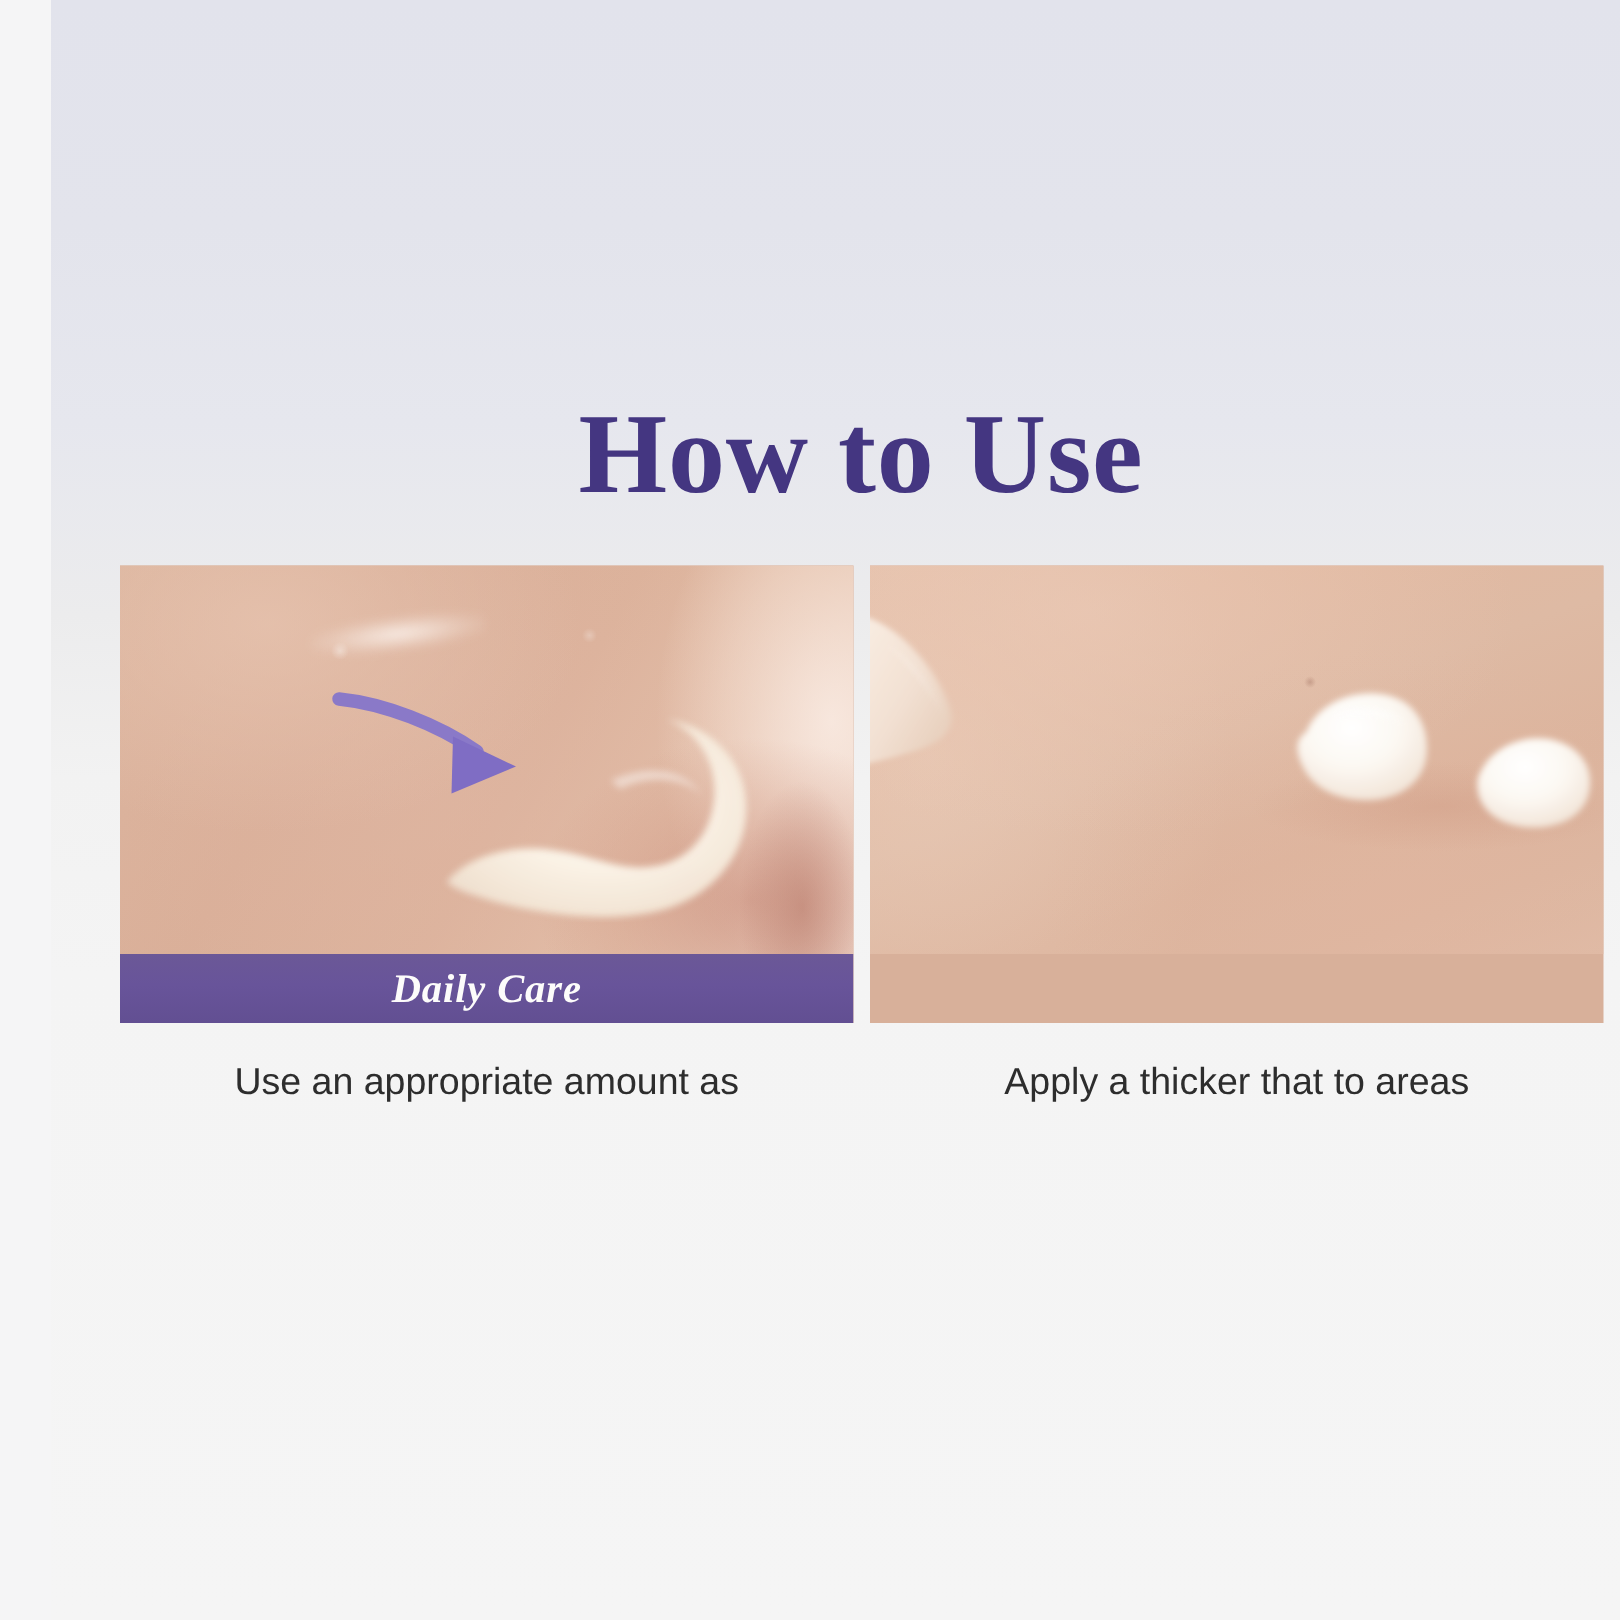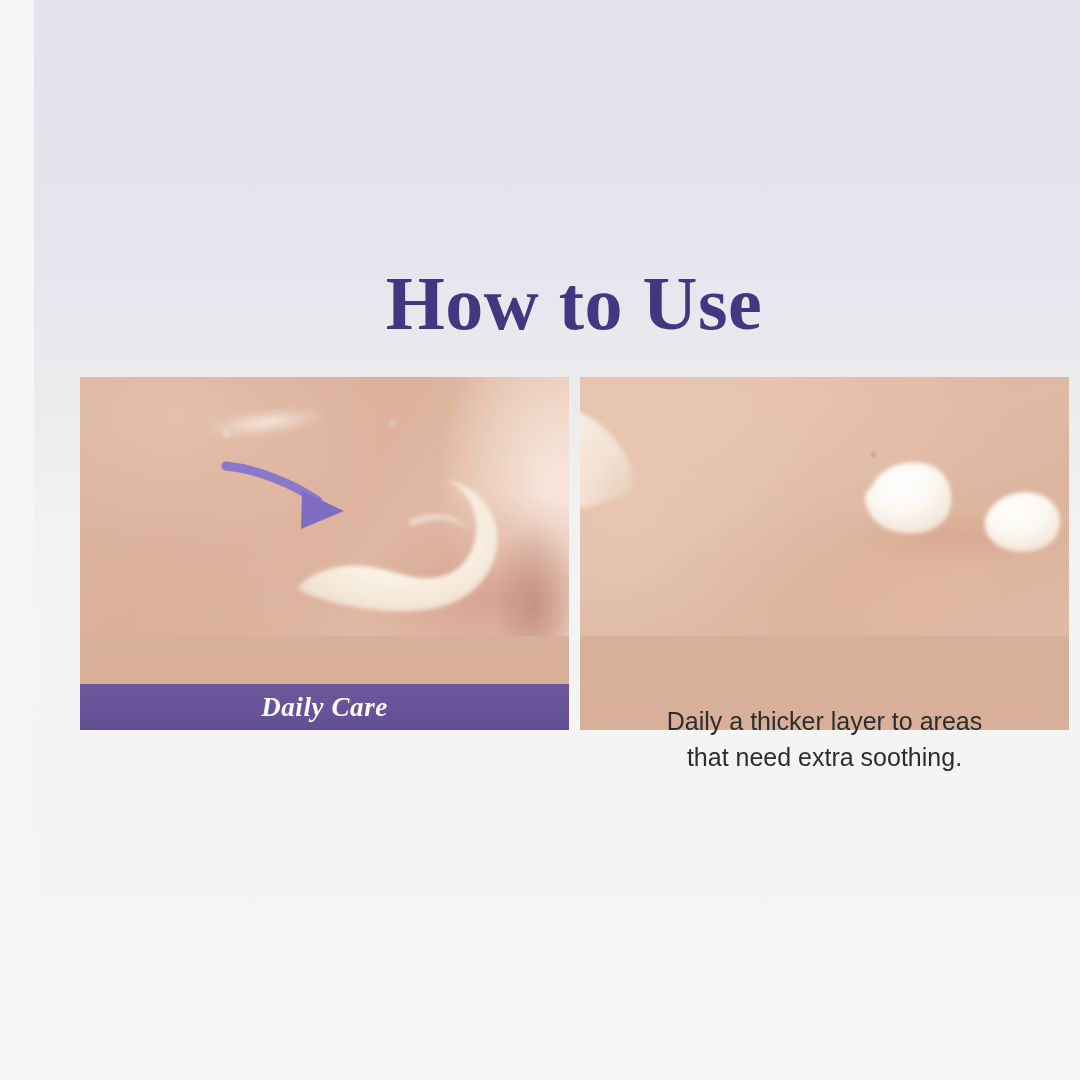--- a/index.html
+++ b/index.html
@@ -52,21 +52,21 @@
     left: 46px;
     top: 377px;
     width: 989px;
     height: 305px;
     display: flex;
     gap: 11px;
   }
   .panel {
     position: relative;
     width: 489px;
-    height: 353px;
+    height: 305px;
     overflow: hidden;
     background: #d8b09a;
   }
   .photo {
     position: relative;
     width: 100%;
     height: 259px;
     overflow: hidden;
   }
 
@@ -270,20 +270,20 @@
                    C206,96 188,104 168,102 C148,100 134,88 136,70 Z"></path>
           <path filter="url(#softD)" fill="#ffffff" opacity="0.55" d="M40,28 C56,20 76,22 88,32 C74,26 56,26 40,28 Z"></path>
         </svg>
       </div>
 
     </div>
   </div>
 
   <div id="body-captions">
     <div class="body-caption">
+      <span class="line">Use an appropriate amount as</span>
     </div>
     <div class="body-caption">
-      <span class="line">Daily a thicker layer to areas</span>
-      <span class="line">that need extra soothing.</span>
+      <span class="line">Apply a thicker that to areas</span>
     </div>
   </div>
 
 </div>
 
 </body></html>

